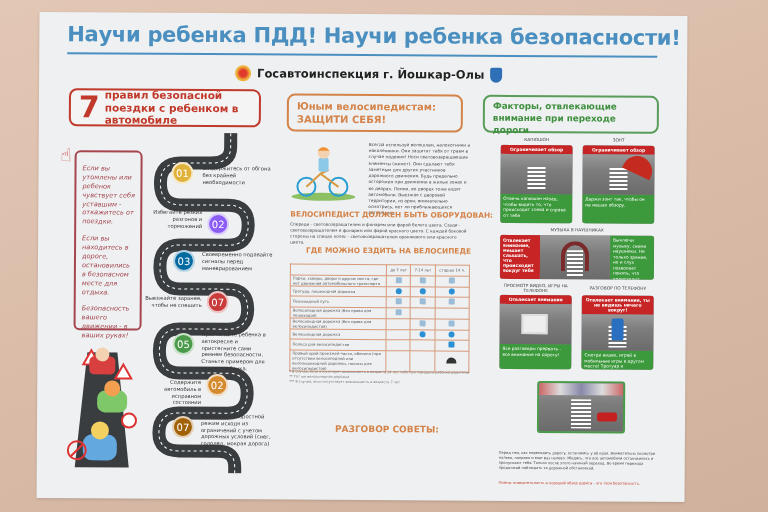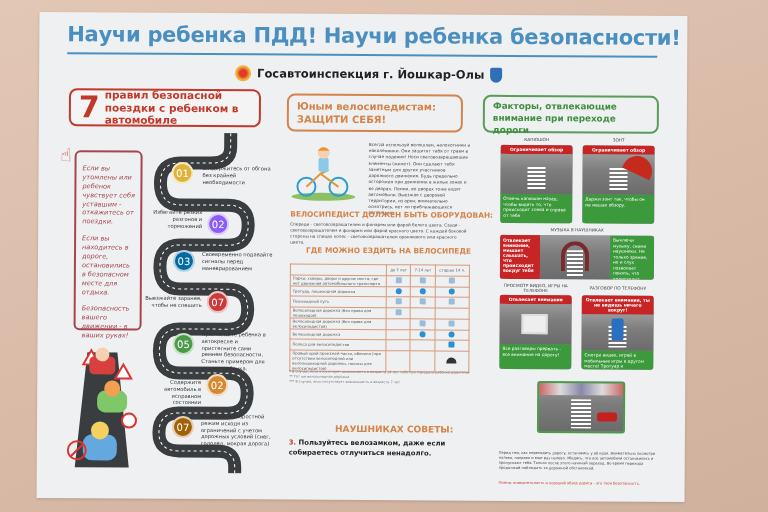--- a/index.html
+++ b/index.html
@@ -236,23 +236,22 @@
           <td><span style="display:inline-block;width:10px;height:6px;background:#333;border-radius:5px 5px 0 0"></span></td>
         </tr>
   </tbody>
     </table>
   <div class="small-par" style="left:252px;top:356px;width:180px;font-size:3.4px;color:#777">
     <div>* В случае, если отсутствует возможность в возрасте 14 лет либо при передаче ребенка родителю</div>
     <div>** Тот же велосипедная дорожка</div>
     <div>*** В случае, если отсутствует возможность в возрасте 7 лет</div>
   </div>
 
-  <div class="h-orange" style="left:298px;top:410px;font-size:9px">НАУШНИКАХ СОВЕТЫ:</div>
+  <div class="h-orange" style="left:298px;top:410px;font-size:9px">РАЗГОВОР СОВЕТЫ:</div>
   <div class="tips">
-    <div><span class="n">3.</span> <span>Пользуйтесь велозамком, даже если собираетесь отлучиться ненадолго.</span></div>
   </div>
 
   <div class="box-green">Факторы, отвлекающие внимание при переходе дороги</div>
 
   <div class="cap" style="left:462px;top:122px;width:72px">КАПЮШОН</div>
   <div class="card" style="left:462px;top:130px;width:72px;height:78px">
     <div class="hd">Ограничивает обзор</div>
     <div class="img" style="height:40px">
         <div class="zebra"></div>
       </div>

